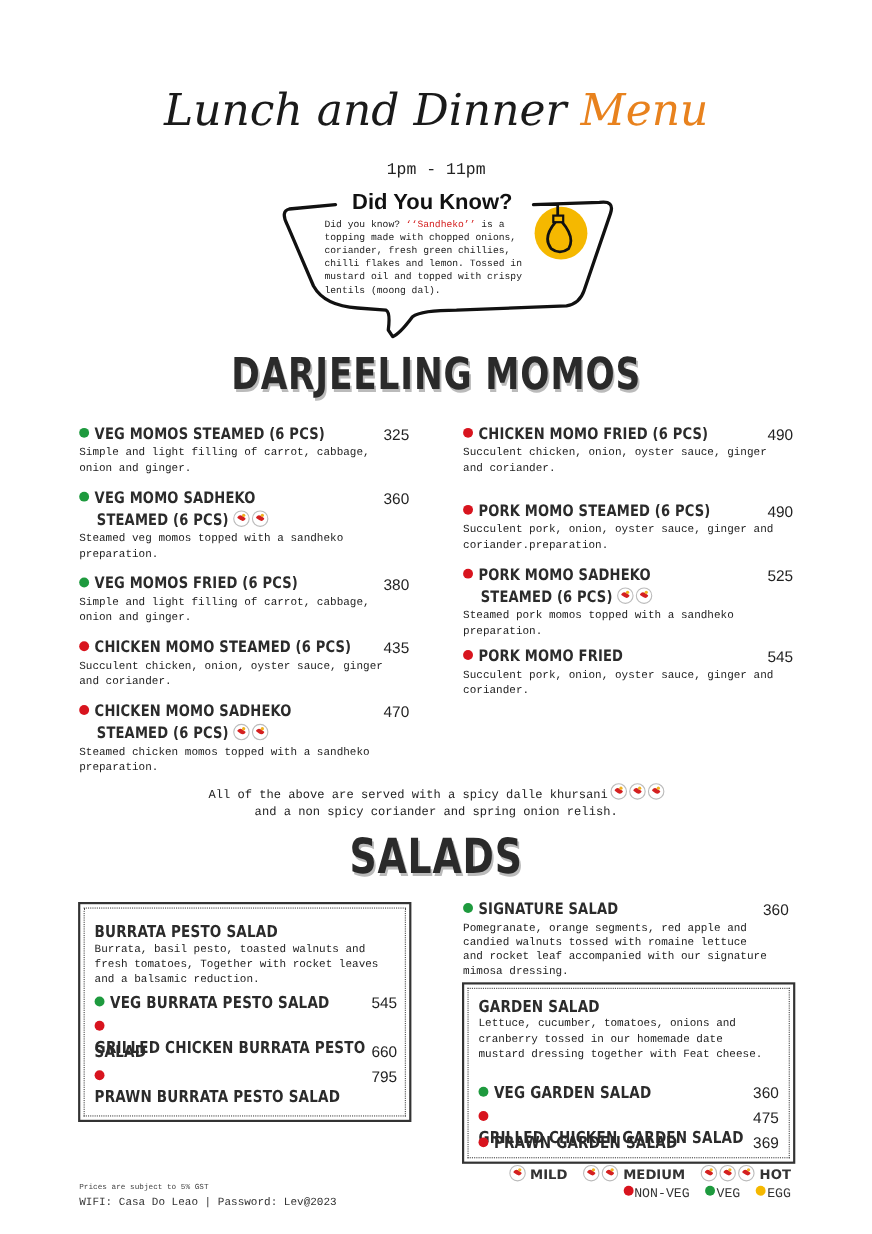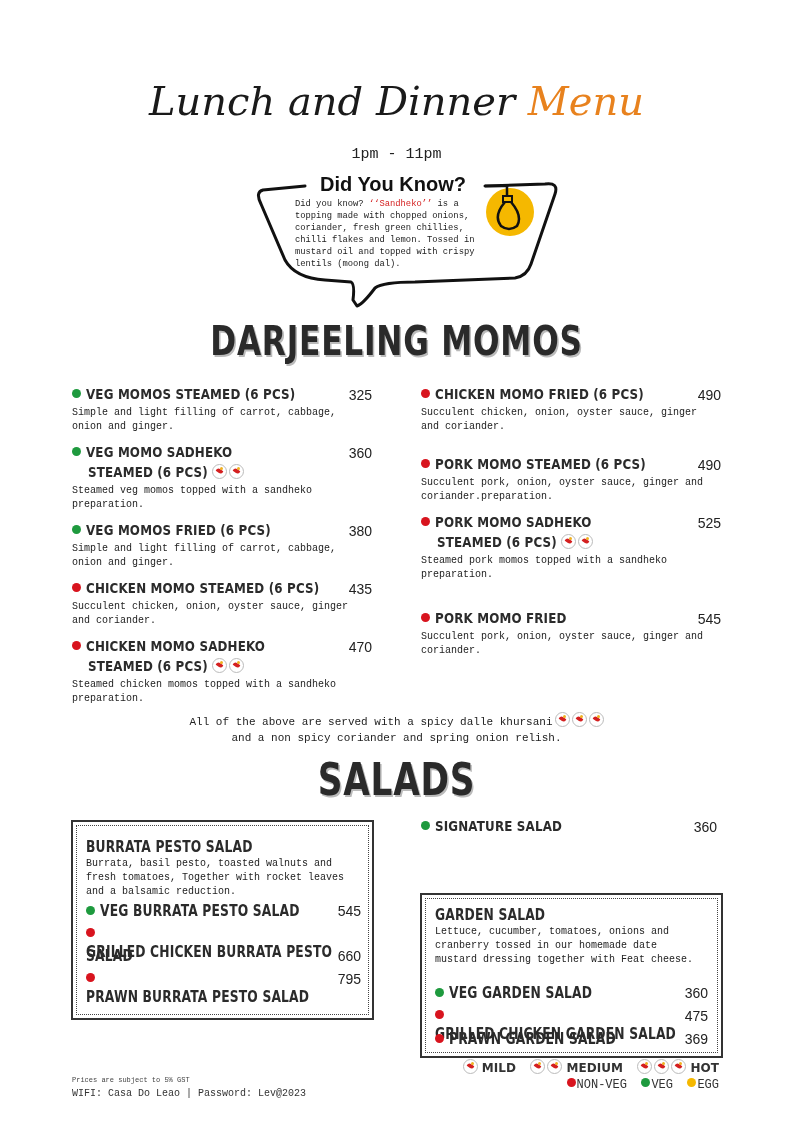--- a/index.html
+++ b/index.html
@@ -109,21 +109,21 @@
     </div>
     <div style="position:relative;margin-bottom:10px;">
       <div class="name-line">
         <span class="dot" style="background:#d8141e"></span><span class="item-name">PORK MOMO STEAMED (6 PCS)</span>
         <span class="price">490</span>
       </div>
 
       <div class="desc">Succulent pork, onion, oyster sauce, ginger and
 coriander.preparation.</div>
     </div>
-    <div style="position:relative;margin-bottom:28px;">
+    <div style="position:relative;margin-bottom:6px;">
       <div class="name-line">
         <span class="dot" style="background:#d8141e"></span><span class="item-name">PORK MOMO SADHEKO</span>
         <span class="price">525</span>
       </div>
       <div class="name-line" style="padding-left:16px;"><span class="item-name">STEAMED (6 PCS)</span><span style="margin-left:-24px;"><span class="chili"></span><span class="chili"></span></span></div>
       <div class="desc">Steamed pork momos topped with a sandheko
 preparation.</div>
     </div>
     <div style="position:relative;margin-bottom:10px;">
       <div class="name-line">
@@ -165,20 +165,24 @@
       <div class="name-line" style="height:20px"><span class="dot" style="background:#d8141e"></span><span class="item-name" style="font-size:15px;">PRAWN BURRATA PESTO SALAD</span>
       <span class="price">795</span></div>
 
     </div>
       </div>
   </div>
 </div>
 
 <div class="abs" style="left:421px;top:818px;width:296px;" id="signature">
   <div class="name-line"><span class="dot" style="background:#1e9a3e"></span><span class="item-name">SIGNATURE SALAD</span><span class="price">360</span></div>
+  <div class="desc" style="line-height:13px;">Pomegranate, orange segments, red apple and
+candied walnuts tossed with romaine lettuce
+and rocket leaf accompanied with our signature
+mimosa dressing.</div>
   </div>
 
 <div class="box" style="left:420px;top:893px;width:299px;height:161px;">
   <div class="box-inner"></div>
   <div class="abs" style="left:13px;top:11px;width:273px;">
     <div class="item-name" style="font-size:15px;">GARDEN SALAD</div>
     <div class="desc">Lettuce, cucumber, tomatoes, onions and
 cranberry tossed in our homemade date
 mustard dressing together with Feat cheese.</div>
     <div id="garden-items">

